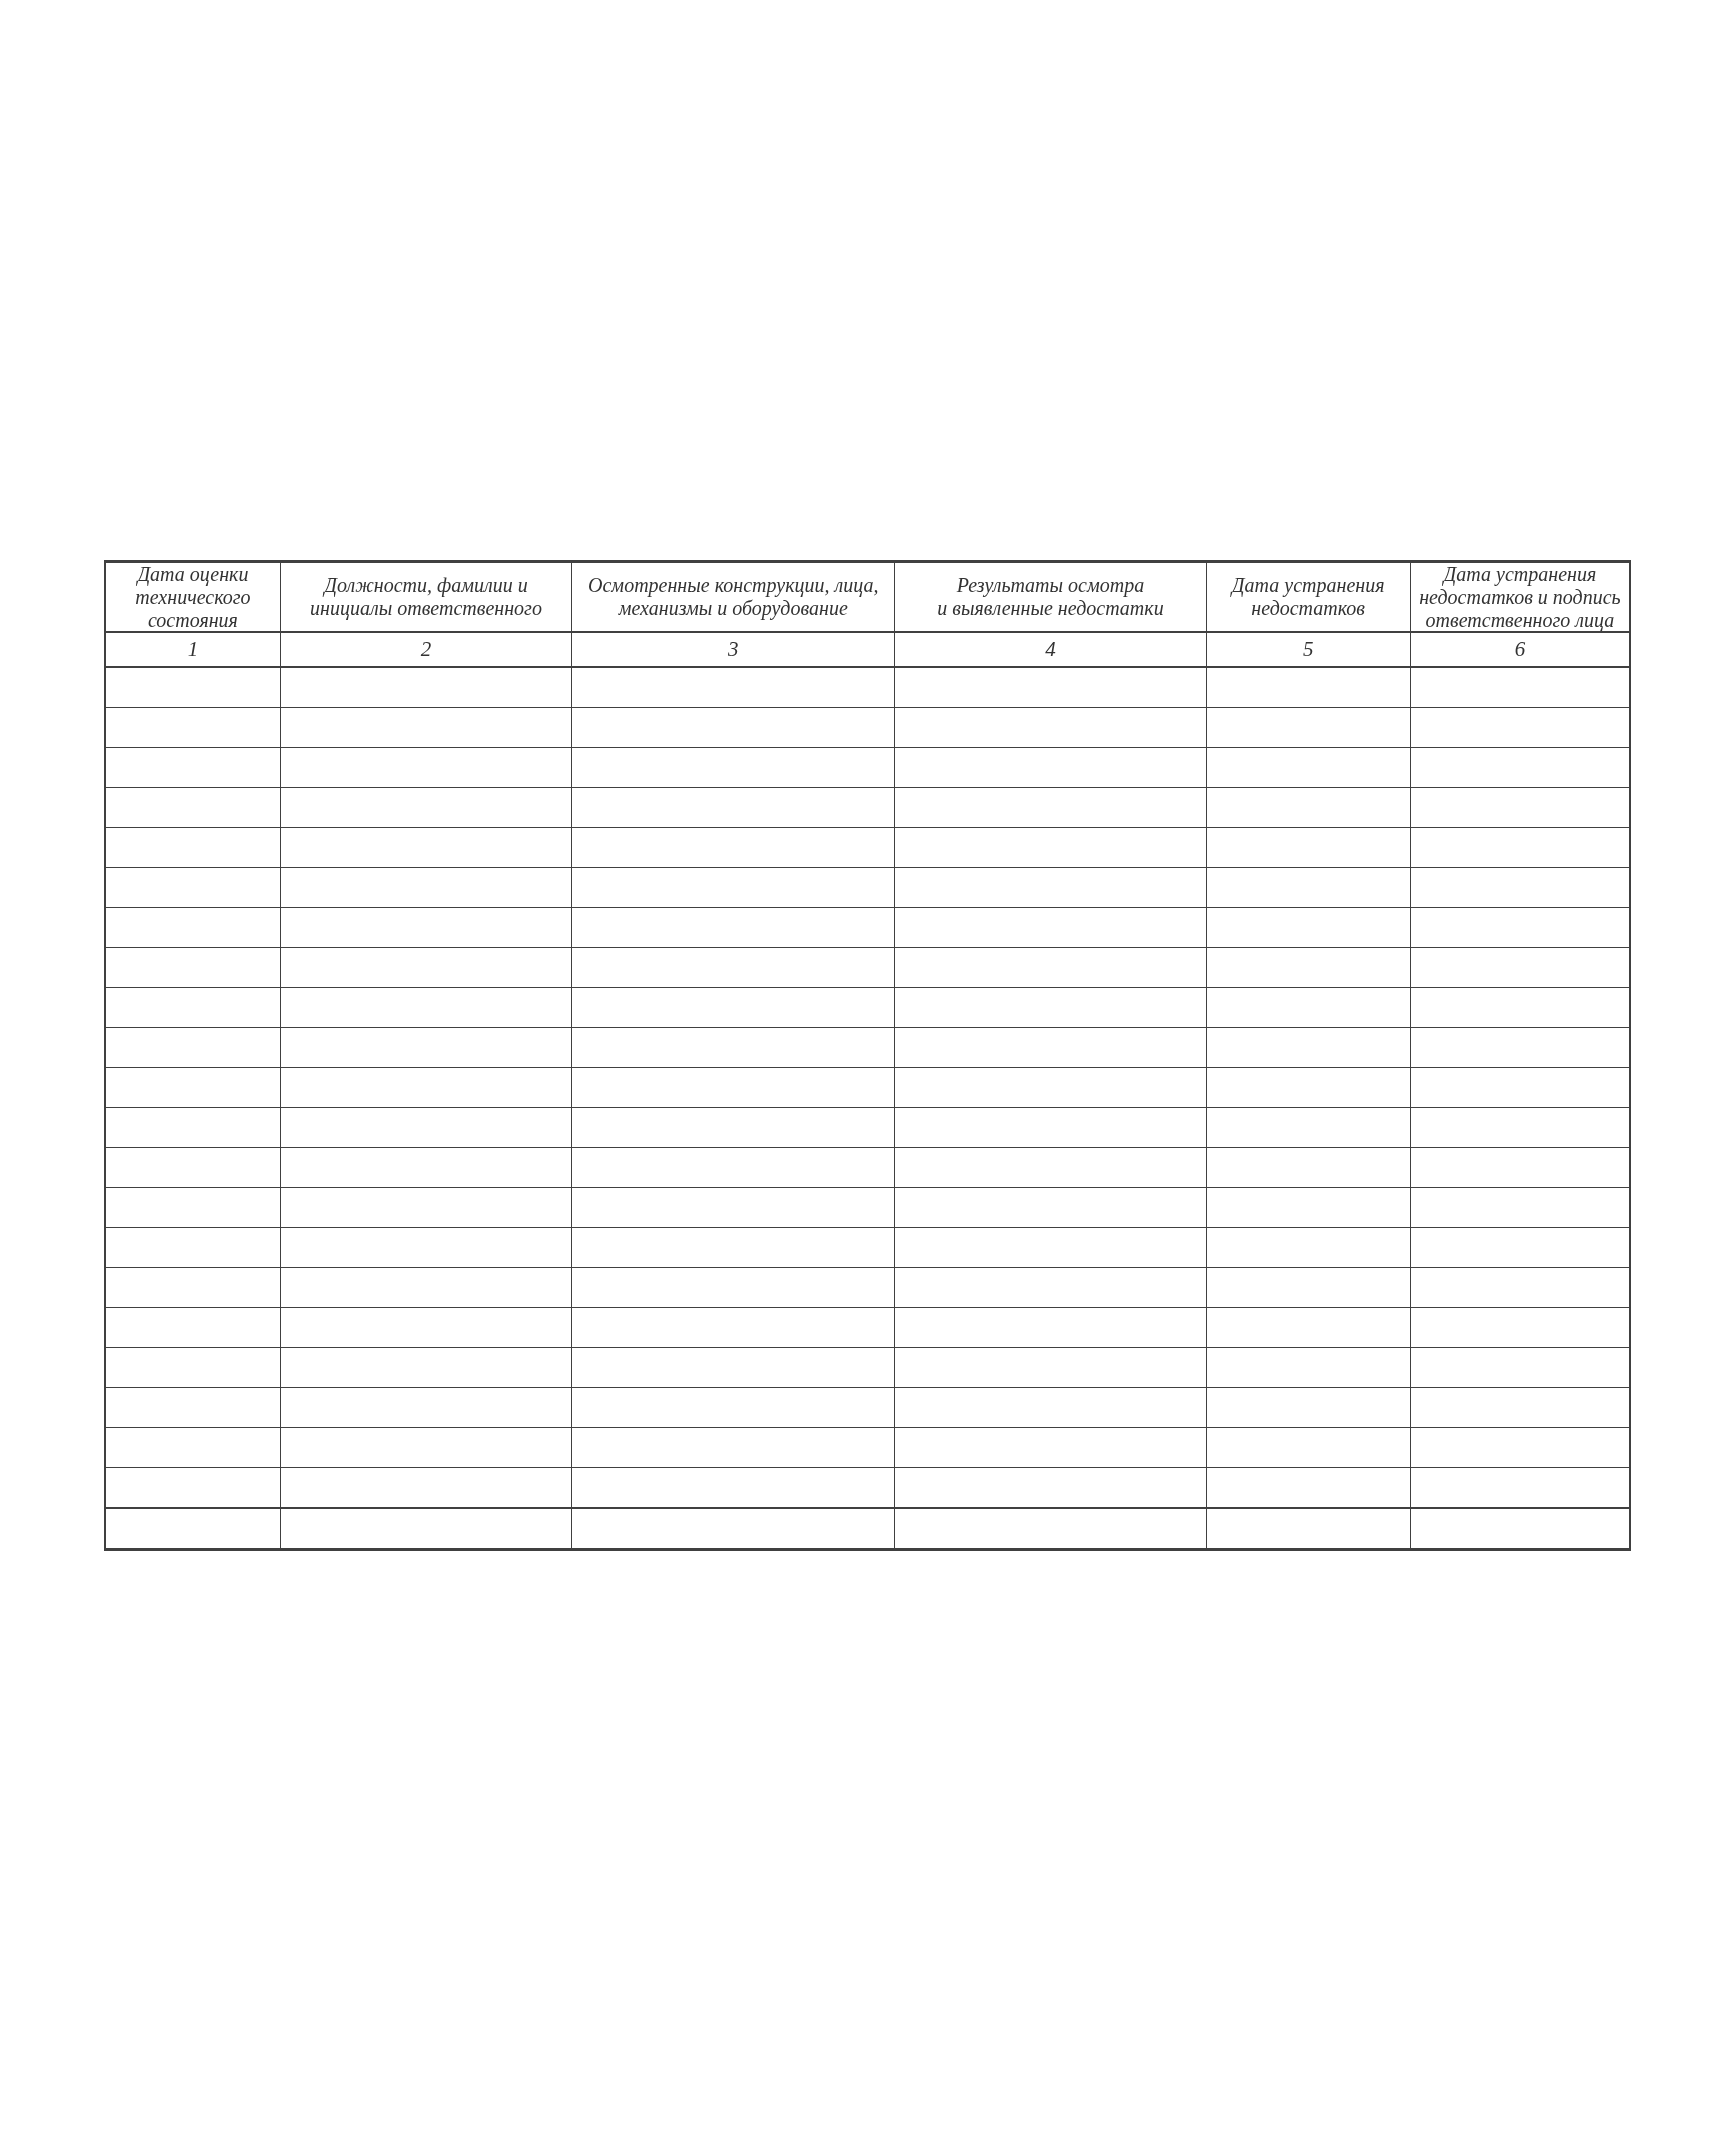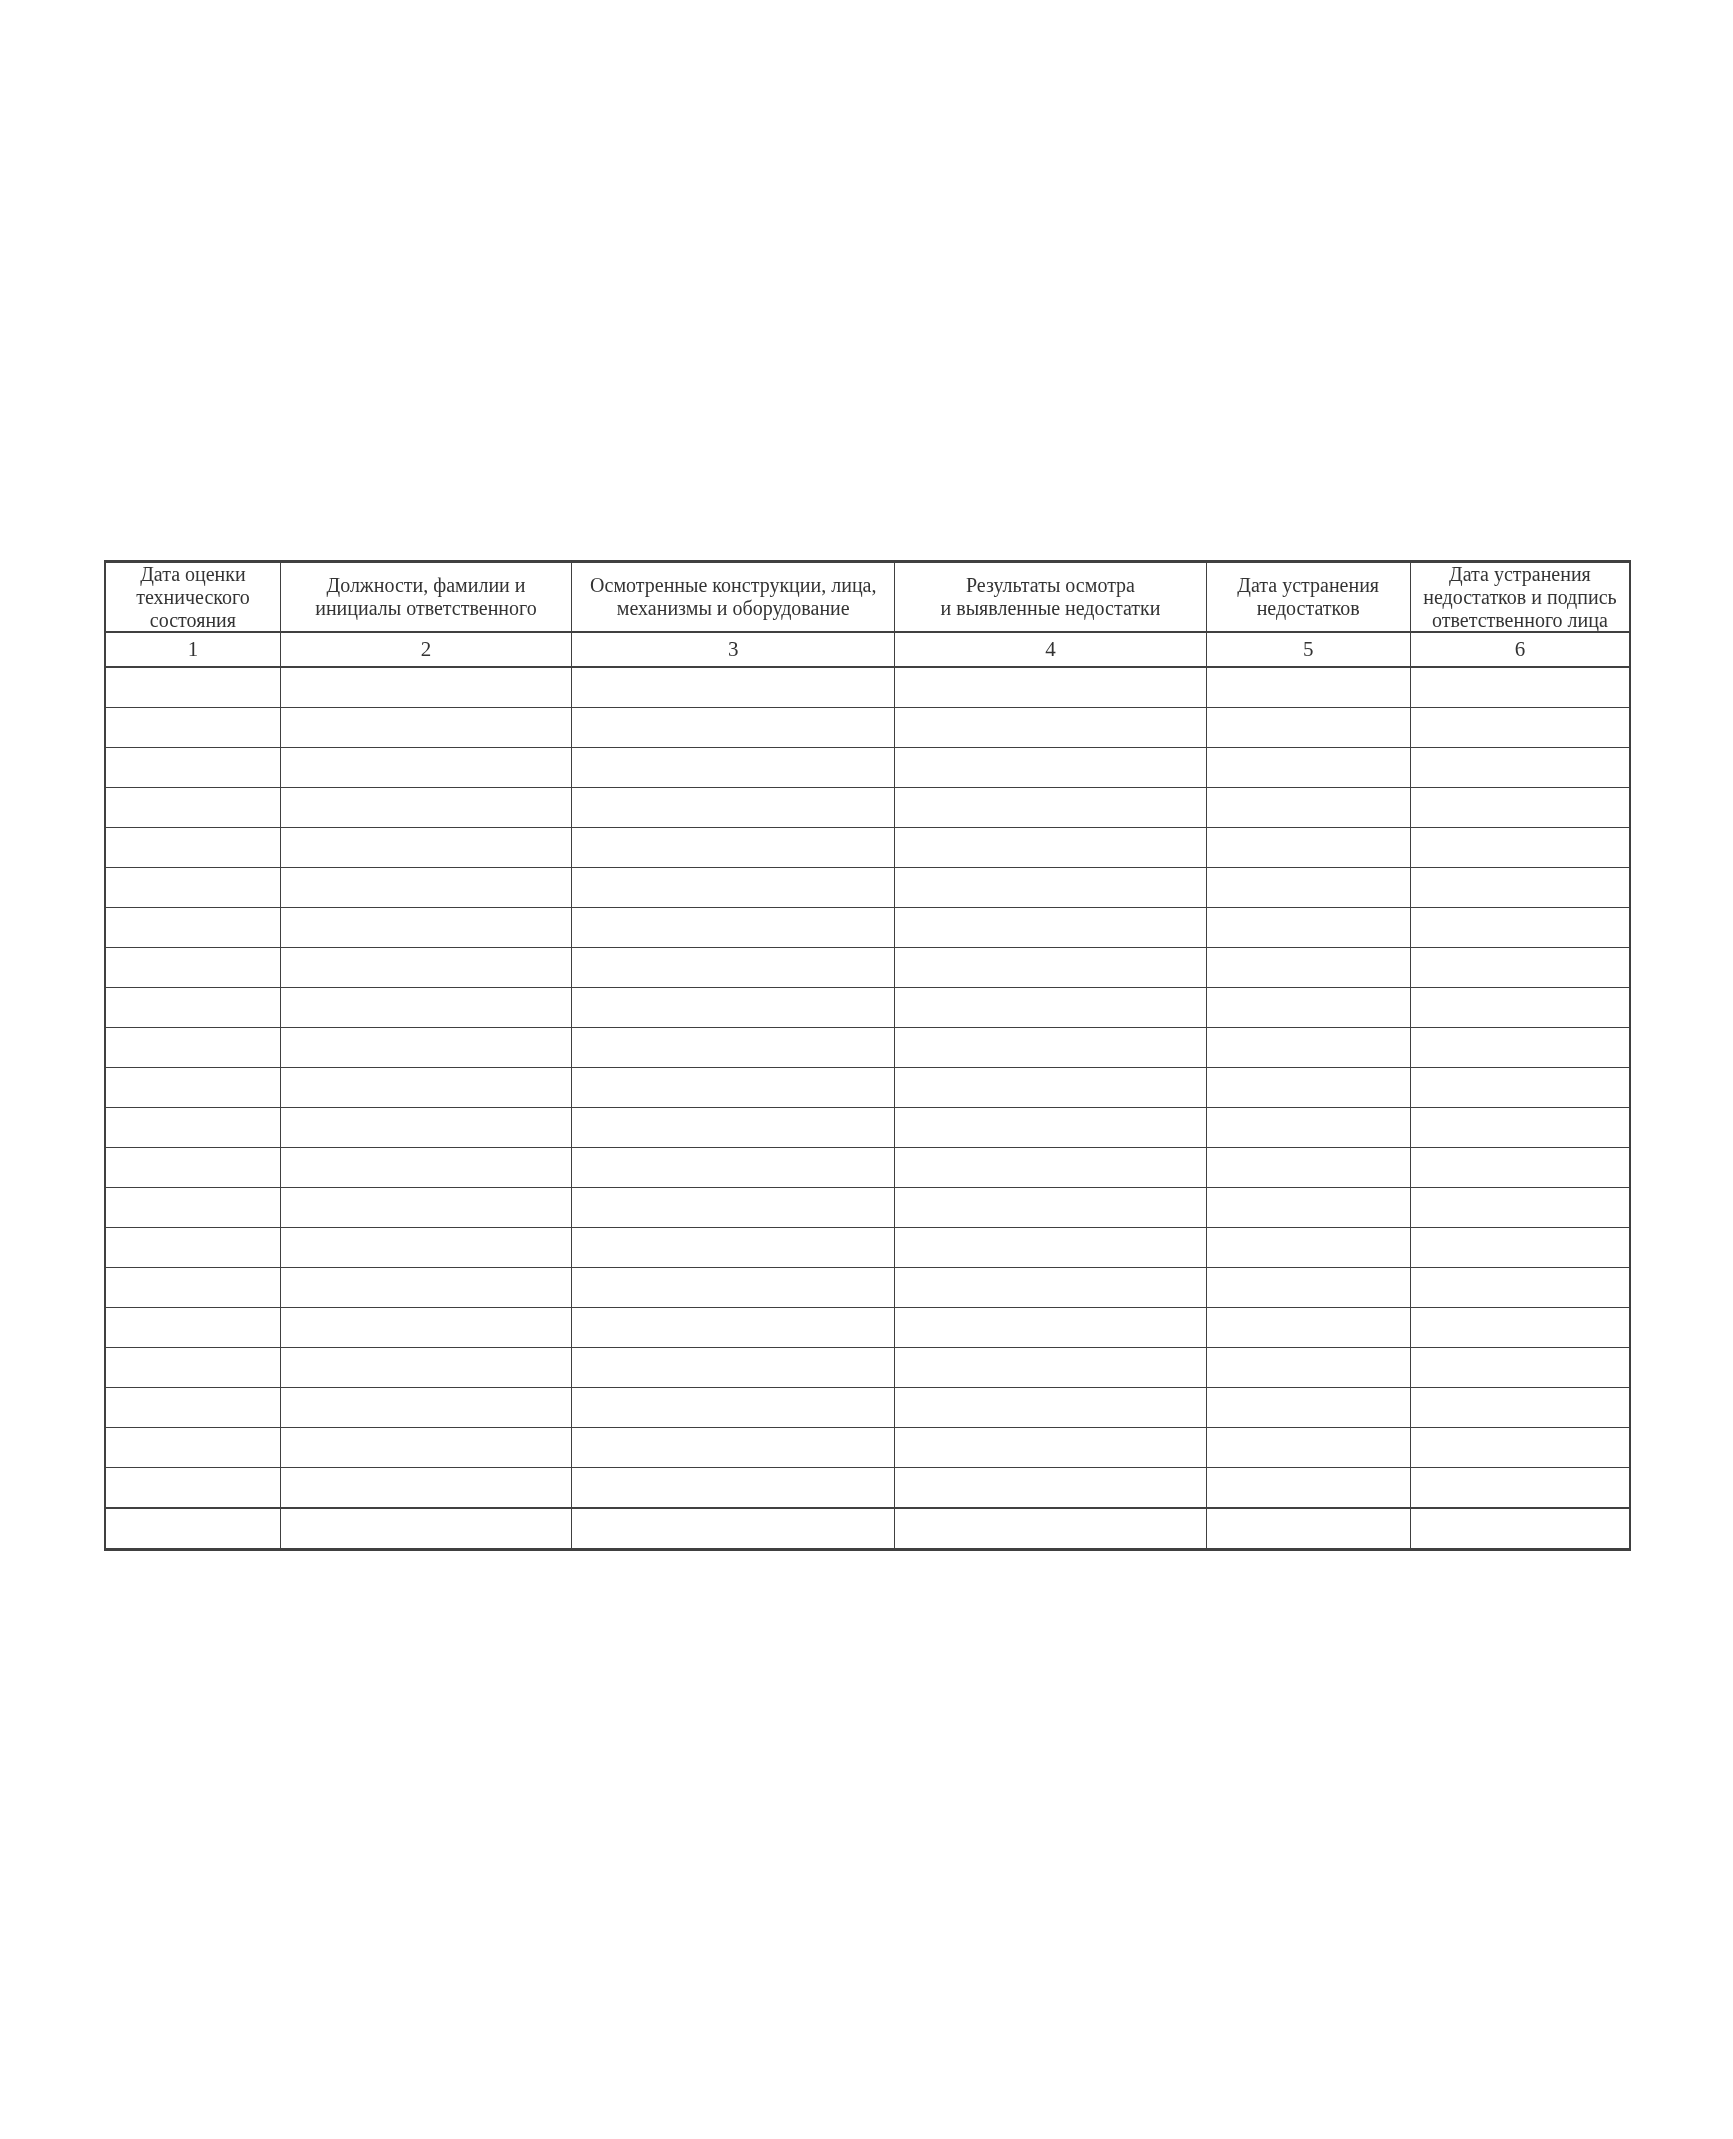--- a/index.html
+++ b/index.html
@@ -8,20 +8,21 @@
     background: #ffffff;
   }
   .page {
     position: relative;
     width: 1733px;
     height: 2140px;
     background: #ffffff;
     font-family: "Liberation Serif", "DejaVu Serif", serif;
     color: #333333;
     overflow: hidden;
+    font-style: italic;
   }
   table.log-table {
     position: absolute;
     left: 104px;
     top: 560px;
     width: 1527px;
     border-collapse: collapse;
     table-layout: fixed;
     border-top: 3px solid #404040;
     border-bottom: 3px solid #404040;

